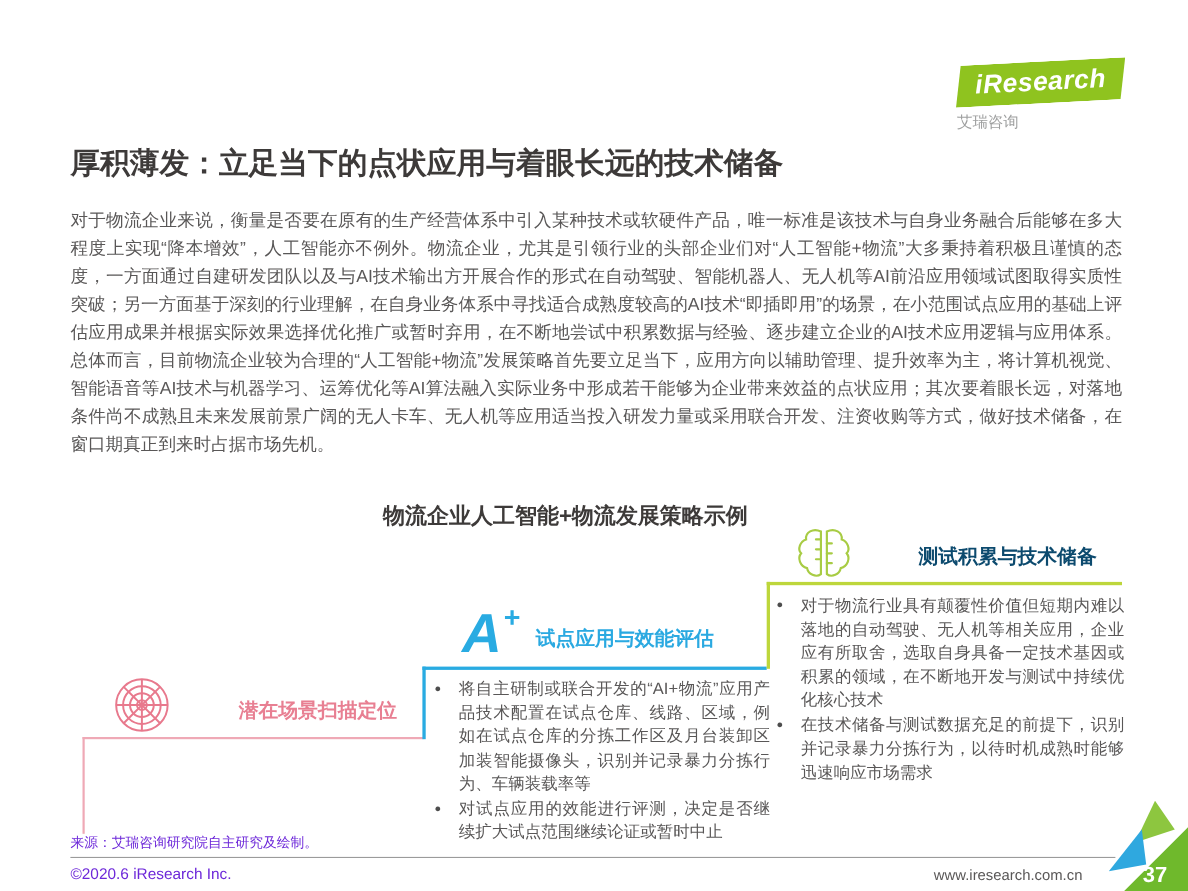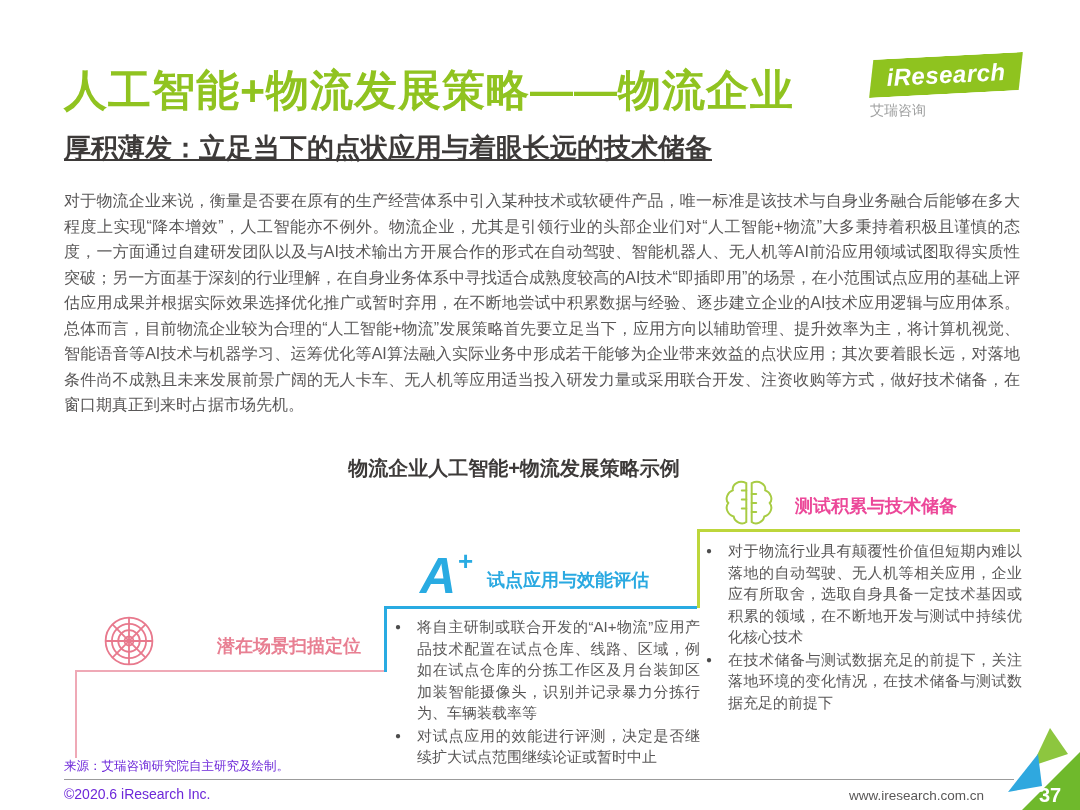--- a/index.html
+++ b/index.html
@@ -20,21 +20,21 @@
     clip-path:polygon(4% 0, 100% 0, 96% 100%, 0 100%);
     display:flex; align-items:center; justify-content:center;
   }
   .logo-banner span { color:#ffffff; font-size:24px; font-weight:bold; font-style:italic; letter-spacing:0.5px; }
   .logo-cn {
     position:absolute; left:10px; top:46px; width:150px;
     color:#9FA0A0; font-size:14px; display:flex; justify-content:space-between;
   }
   .subtitle {
     position:absolute; left:64px; top:130px; width:960px;
-    font-size:27px; font-weight:bold; color:#3D3A39; white-space:nowrap;text-decoration:underline;
+    font-size:27px; font-weight:bold; color:#3D3A39; white-space:nowrap;
   }
   
   .body-text {
     position:absolute; left:64px; top:188px; width:956px;
     font-size:16px; line-height:25.5px; color:#595757; text-align:justify;
   }
   
   .diagram-title {
     position:absolute; left:0; top:455px; width:1028px; text-align:center;
     font-size:20px; font-weight:bold; color:#3D3A39;
@@ -50,21 +50,21 @@
   
   .aplus { position:absolute; left:420px; top:548px; width:62px; height:56px; color:#29ABE2; }
   .aplus .a    { font-size:50px; font-weight:900; font-style:italic; line-height:56px; }
   .aplus .plus { position:absolute; left:38px; top:-2px; font-size:26px; font-weight:900; }
   .pilot-label { left:487px; top:568px; color:#2AA9E1; }
   .pilot-hline { left:384px; top:606px; width:313px; height:2.5px; background:#29ABE2; }
   .pilot-vline { left:384px; top:606px; width:2.5px; height:66px; background:#29ABE2; }
   .pilot-bullets { position:absolute; left:395px; top:616px; width:305px; }
   
   .brain-icon  { position:absolute; left:722px; top:476px; width:54px; height:54px; }
-  .test-label  { left:795px; top:494px; color:#ec4899; }
+  .test-label  { left:835px; top:494px; color:#0c4a6e; }
   .test-hline  { left:697px; top:529px; width:323px; height:3px; background:#BDD63B; }
   .test-vline  { left:697px; top:529px; width:3px;  height:79px; background:#BDD63B; }
   .test-bullets { position:absolute; left:706px; top:540px; width:316px; }
   
   .bullets { list-style:none; }
   .bullet {
     position:relative; padding-left:22px; font-size:15px; line-height:21.5px;
     color:#595757; text-align:justify; margin-bottom:1px;
   }
   .bullet::before {
@@ -76,21 +76,20 @@
   .copyright { position:absolute; left:64px; top:786px; font-size:14px; color:#6d28d9; }
   .website { position:absolute; right:96px; top:788px; font-size:13.5px; color:#595757;margin-left:17px; }
   .corner { position:absolute; left:980px; top:720px; width:100px; height:90px; }
   .corner text { font-size:20px; font-weight:bold; fill:#ffffff; }
 </style>
 </head>
 <body>
 
 <div class="page">
 
-  <h1 class="main-title">人工智能+物流发展策略——物流企业</h1>
 
   <div class="logo">
     <div class="logo-banner">
       <span>iResearch</span>
     </div>
     <div class="logo-cn">艾瑞咨询</div>
   </div>
 
   <h2 class="subtitle">厚积薄发：立足当下的点状应用与着眼长远的技术储备</h2>
 
@@ -139,21 +138,21 @@
       <line x1="33" y1="20" x2="38" y2="20"></line>
       <line x1="33" y1="30" x2="38" y2="30"></line>
       <line x1="33" y1="40" x2="38" y2="40"></line>
     </svg>
   </div>
   <div class="step-label test-label">测试积累与技术储备</div>
   <div class="hline test-hline"></div>
   <div class="vline test-vline"></div>
   <ul class="bullets test-bullets">
     <li class="bullet">对于物流行业具有颠覆性价值但短期内难以落地的自动驾驶、无人机等相关应用，企业应有所取舍，选取自身具备一定技术基因或积累的领域，在不断地开发与测试中持续优化核心技术</li>
-    <li class="bullet">在技术储备与测试数据充足的前提下，关注落地环境的变化情况，在技术储备与测试数据充足的前提下</li>
+    <li class="bullet">在技术储备与测试数据充足的前提下，识别并记录暴力分拣行为，以待时机成熟时能够迅速响应市场需求</li>
   </ul>
 
   <div class="source">来源：艾瑞咨询研究院自主研究及绘制。</div>
   <div class="footer-divider"></div>
   <div class="copyright">©2020.6 iResearch Inc.</div>
   <div class="website">www.iresearch.com.cn</div>
 
   <div class="corner">
     <svg viewBox="0 0 100 90" width="100" height="90">
       <polygon points="70,8 88,34 52,46" fill="#8DC63F"></polygon>

